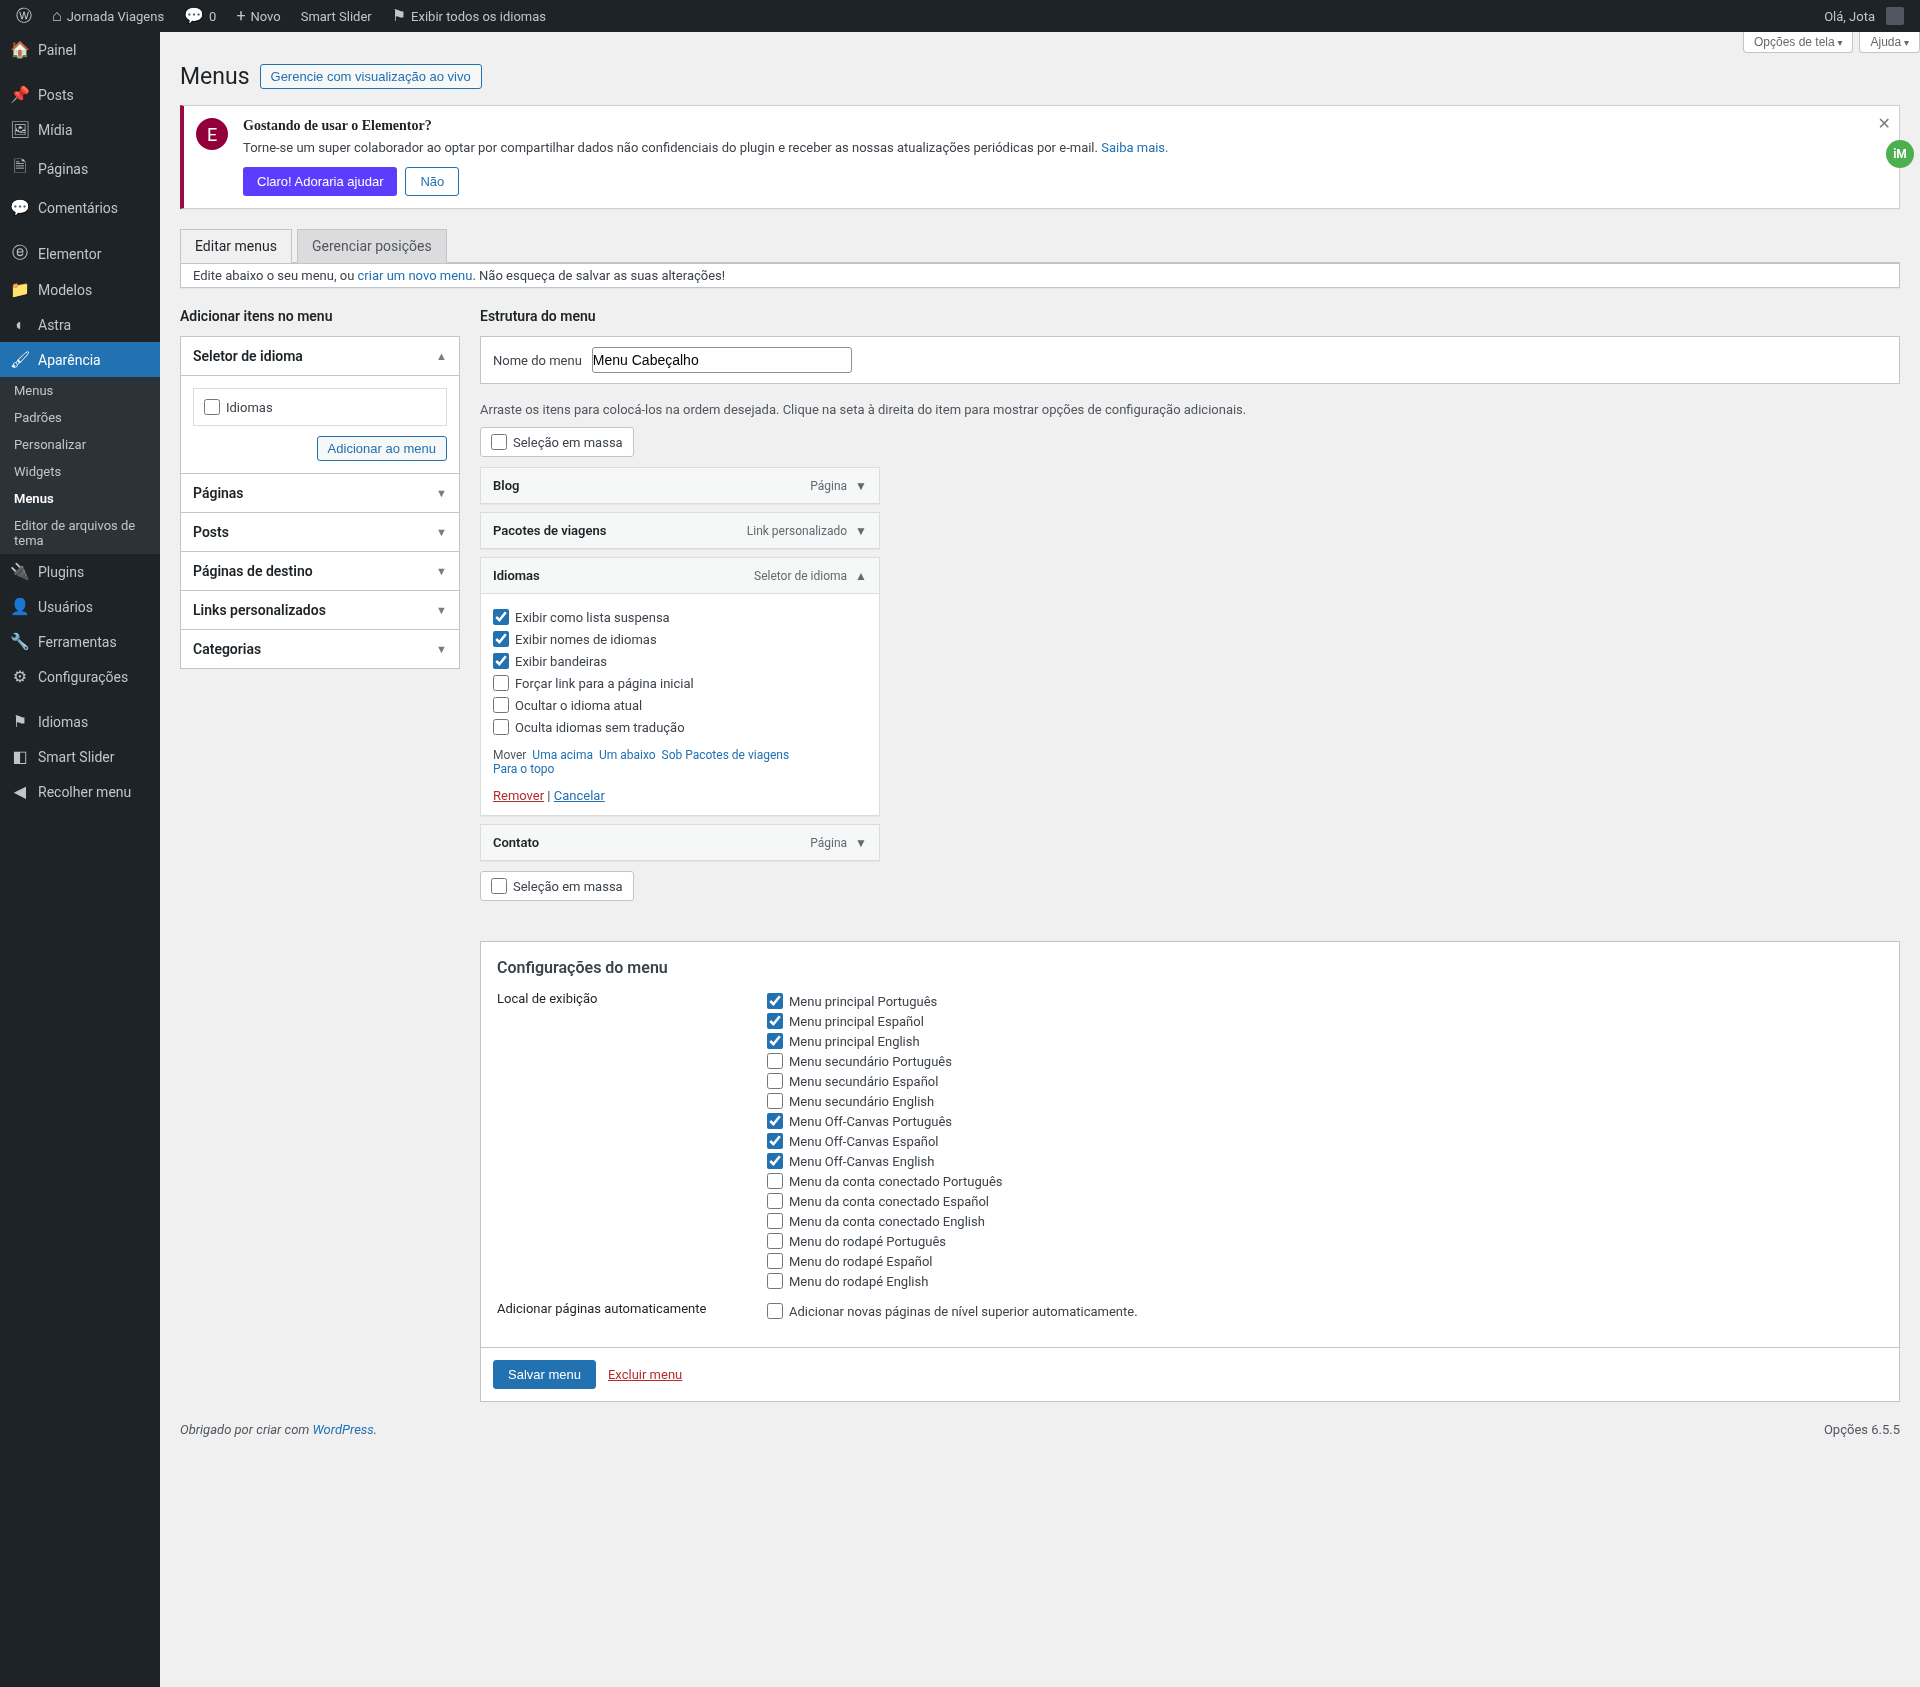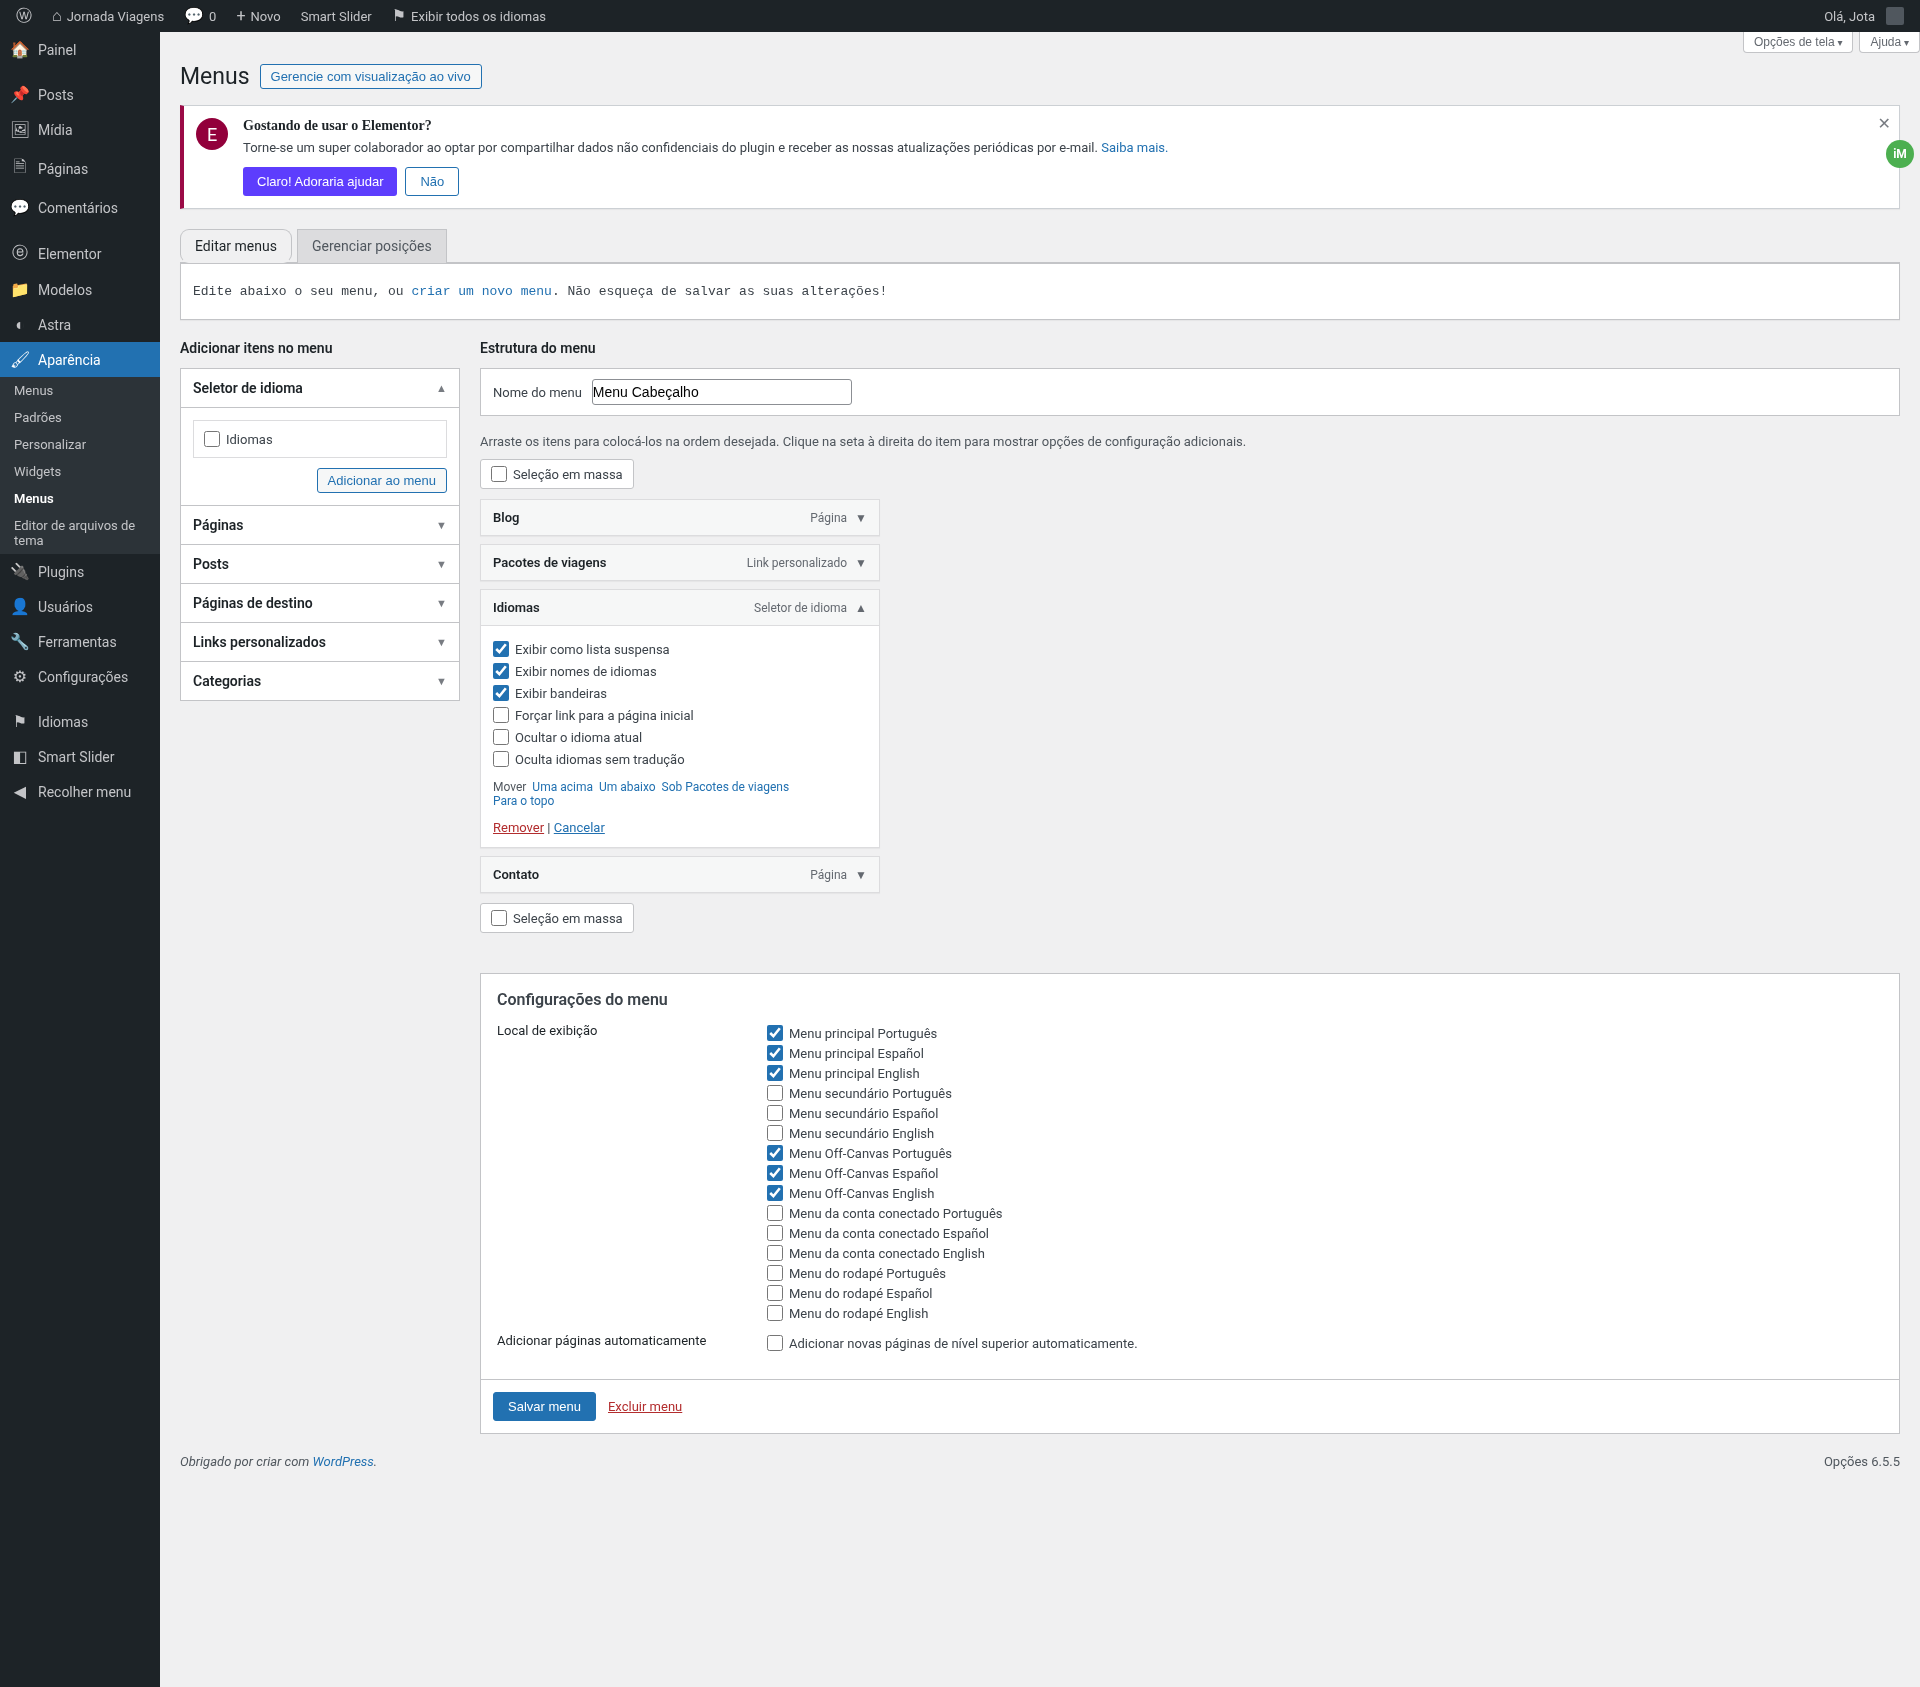--- a/index.html
+++ b/index.html
@@ -39,23 +39,23 @@
 .notice h3 { font-size: 14px; margin-bottom: 6px; color: #1d2327; font-family: Liberation Serif, serif; }
 .notice p { font-size: 13px; color: #3c434a; margin-bottom: 12px; }
 .notice-actions { display: flex; gap: 8px; }
 .btn-primary-alt { background: #5d3dfd; color: #fff; border: none; padding: 6px 14px; border-radius: 3px; font-size: 13px; cursor: pointer; }
 .btn-secondary-alt { background: #fff; color: #2271b1; border: 1px solid #2271b1; padding: 6px 14px; border-radius: 3px; font-size: 13px; cursor: pointer; }
 .notice-dismiss { position: absolute; top: 8px; right: 8px; background: none; border: none; font-size: 16px; color: #787c82; cursor: pointer; }
 
 
 .nav-tabs { border-bottom: 1px solid #c3c4c7; margin-bottom: 0; display: flex; }
 .nav-tab { background: #dcdcde; border: 1px solid #c3c4c7; border-bottom: none; padding: 8px 14px; margin-right: 5px; margin-bottom: -1px; color: #50575e; cursor: pointer; font-size: 14px; }
-.nav-tab.active { background: #f0f0f1; border-bottom: 1px solid #f0f0f1; color: #1d2327; border-radius: 9px; }
-
-.info-box { background: #fff; border: 1px solid #c3c4c7; padding: 20px 12px; margin-top: 0; margin-bottom: 20px; font-size: 13px; box-shadow: 0 1px 1px rgba(0,0,0,.04); font-family: Liberation Mono, monospace; }
+.nav-tab.active { background: #f0f0f1; border-bottom: 1px solid #f0f0f1; color: #1d2327; }
+
+.info-box { background: #fff; border: 1px solid #c3c4c7; padding: 4px 12px; margin-top: 0; margin-bottom: 20px; font-size: 13px; box-shadow: 0 1px 1px rgba(0,0,0,.04); }
 
 
 .cols { display: flex; gap: 20px; align-items: flex-start; }
 .col-side { width: 280px; flex-shrink: 0; }
 .col-main { flex: 1; }
 .section-h { font-size: 14px; font-weight: 600; margin-bottom: 12px; color: #1d2327; }
 
 
 .accordion { border: 1px solid #c3c4c7; background: #fff; }
 .acc-item { border-top: 1px solid #c3c4c7; }

